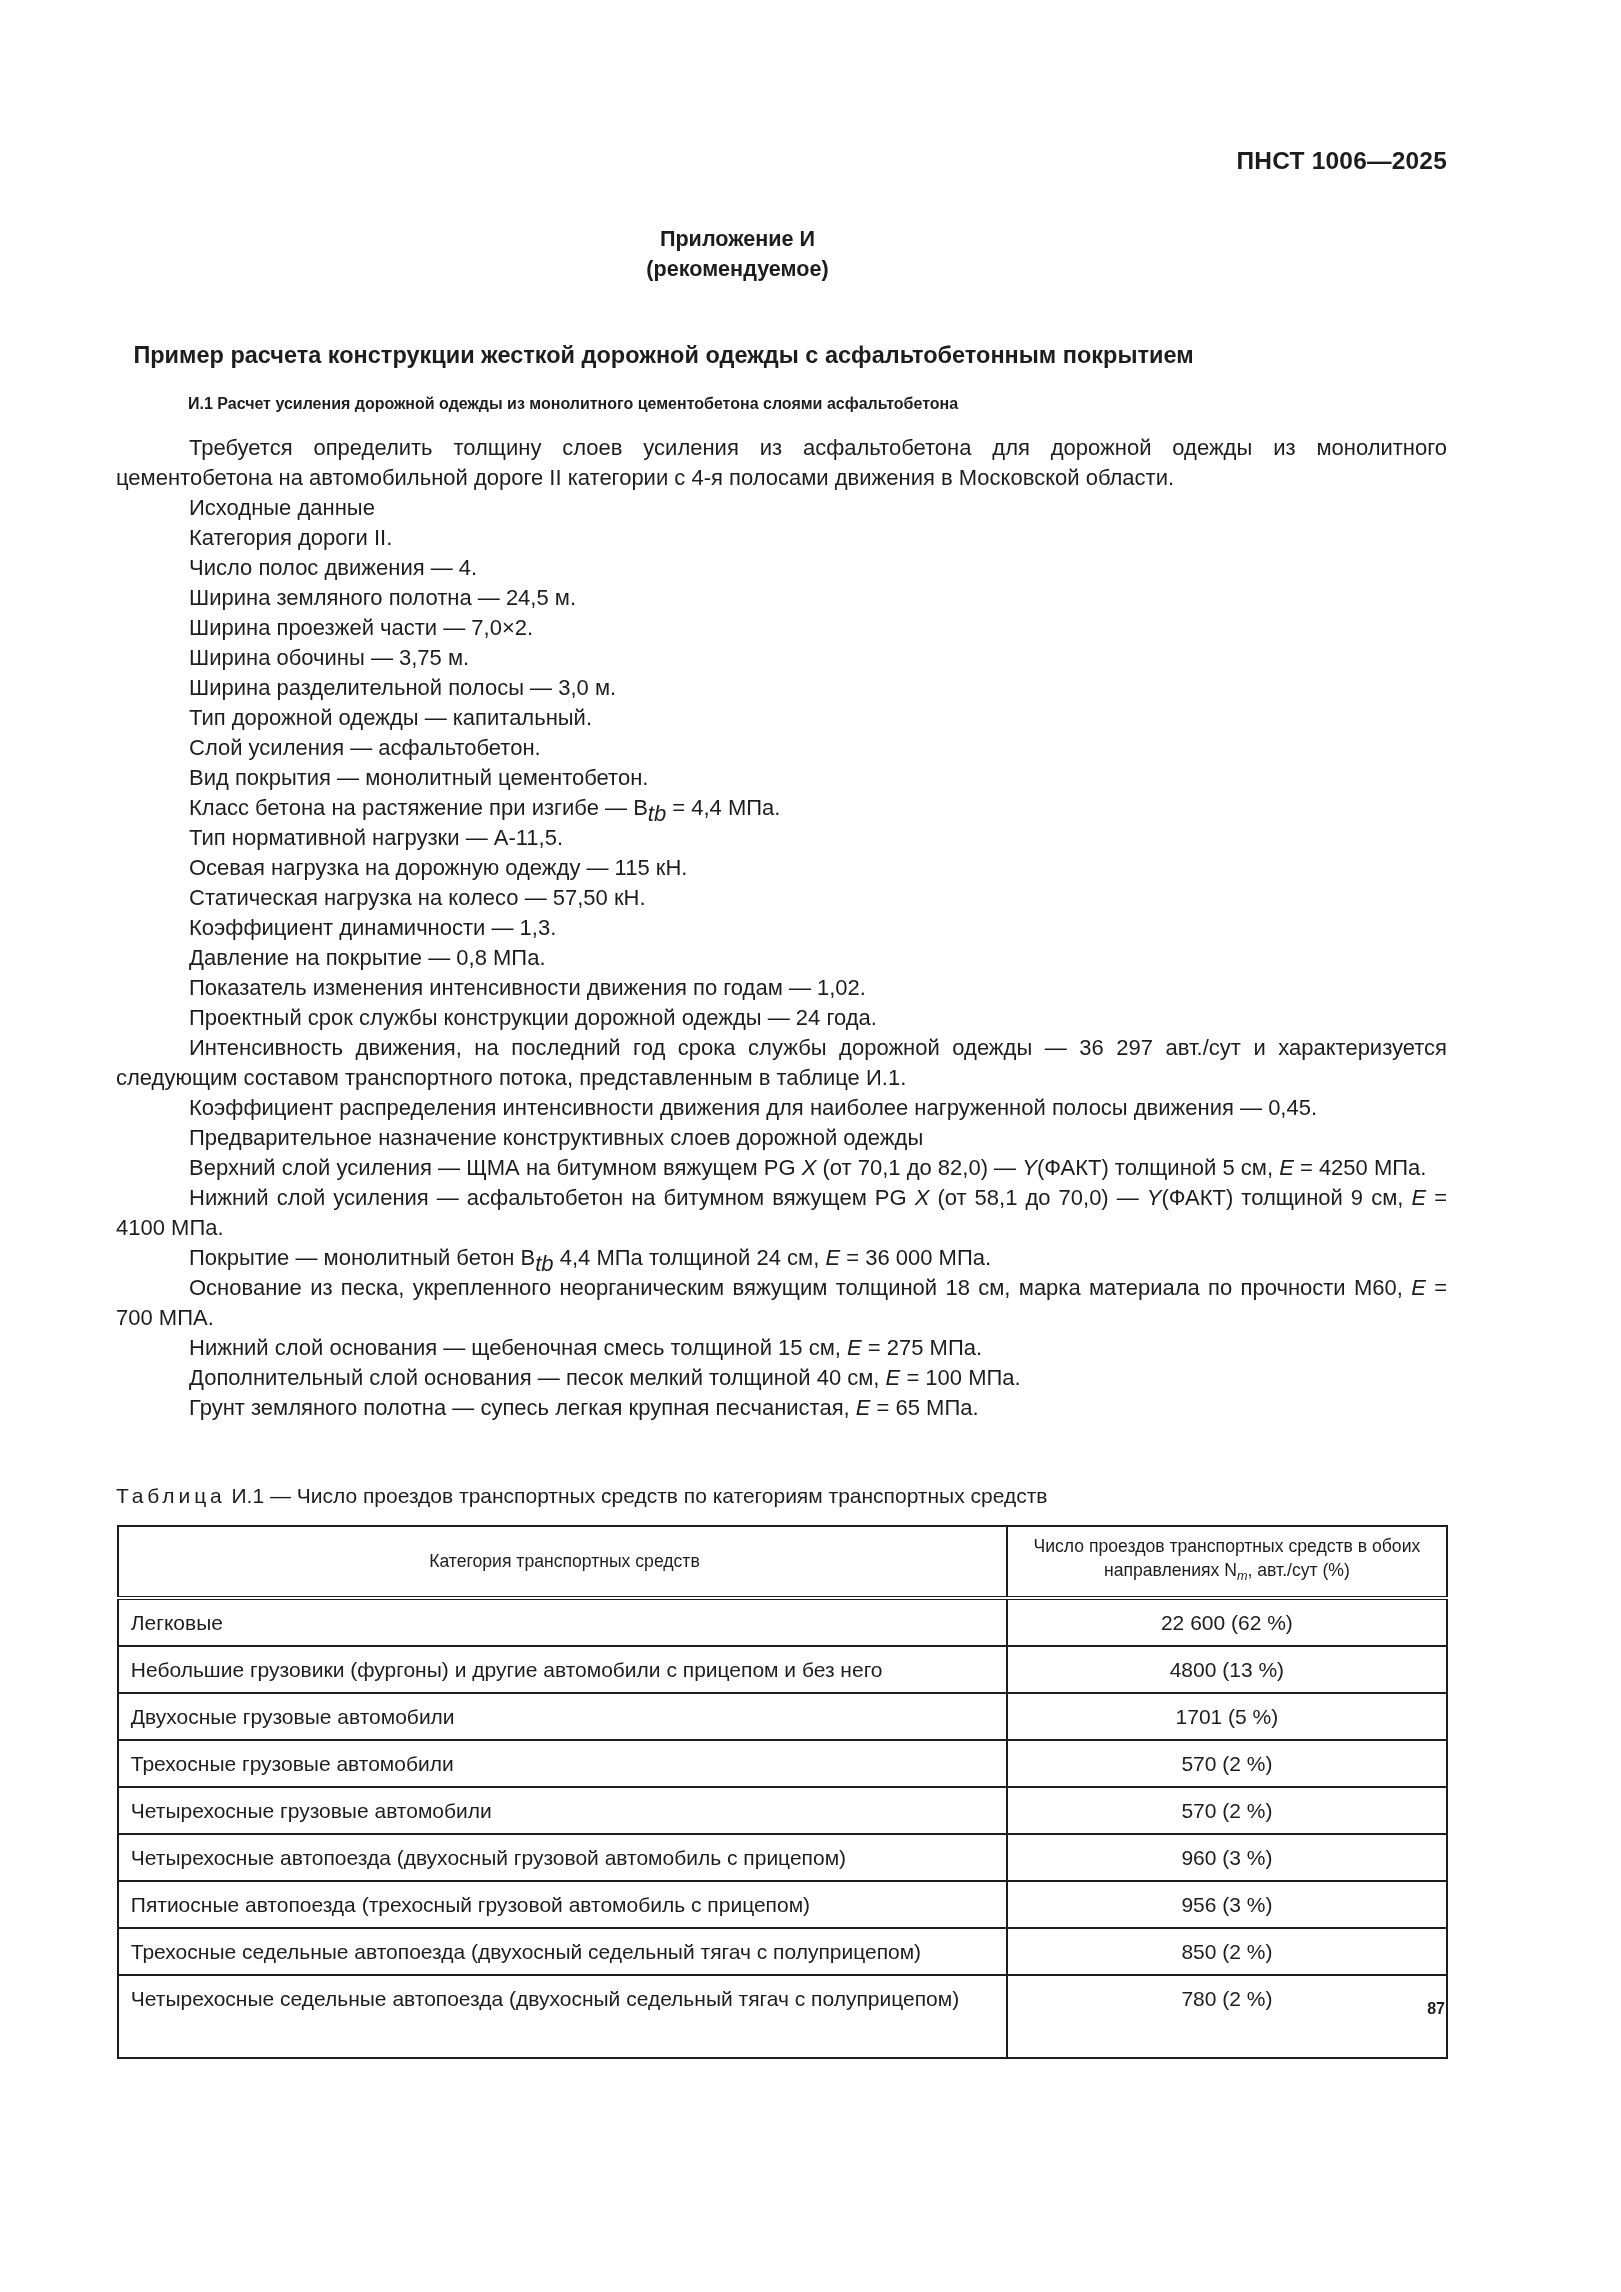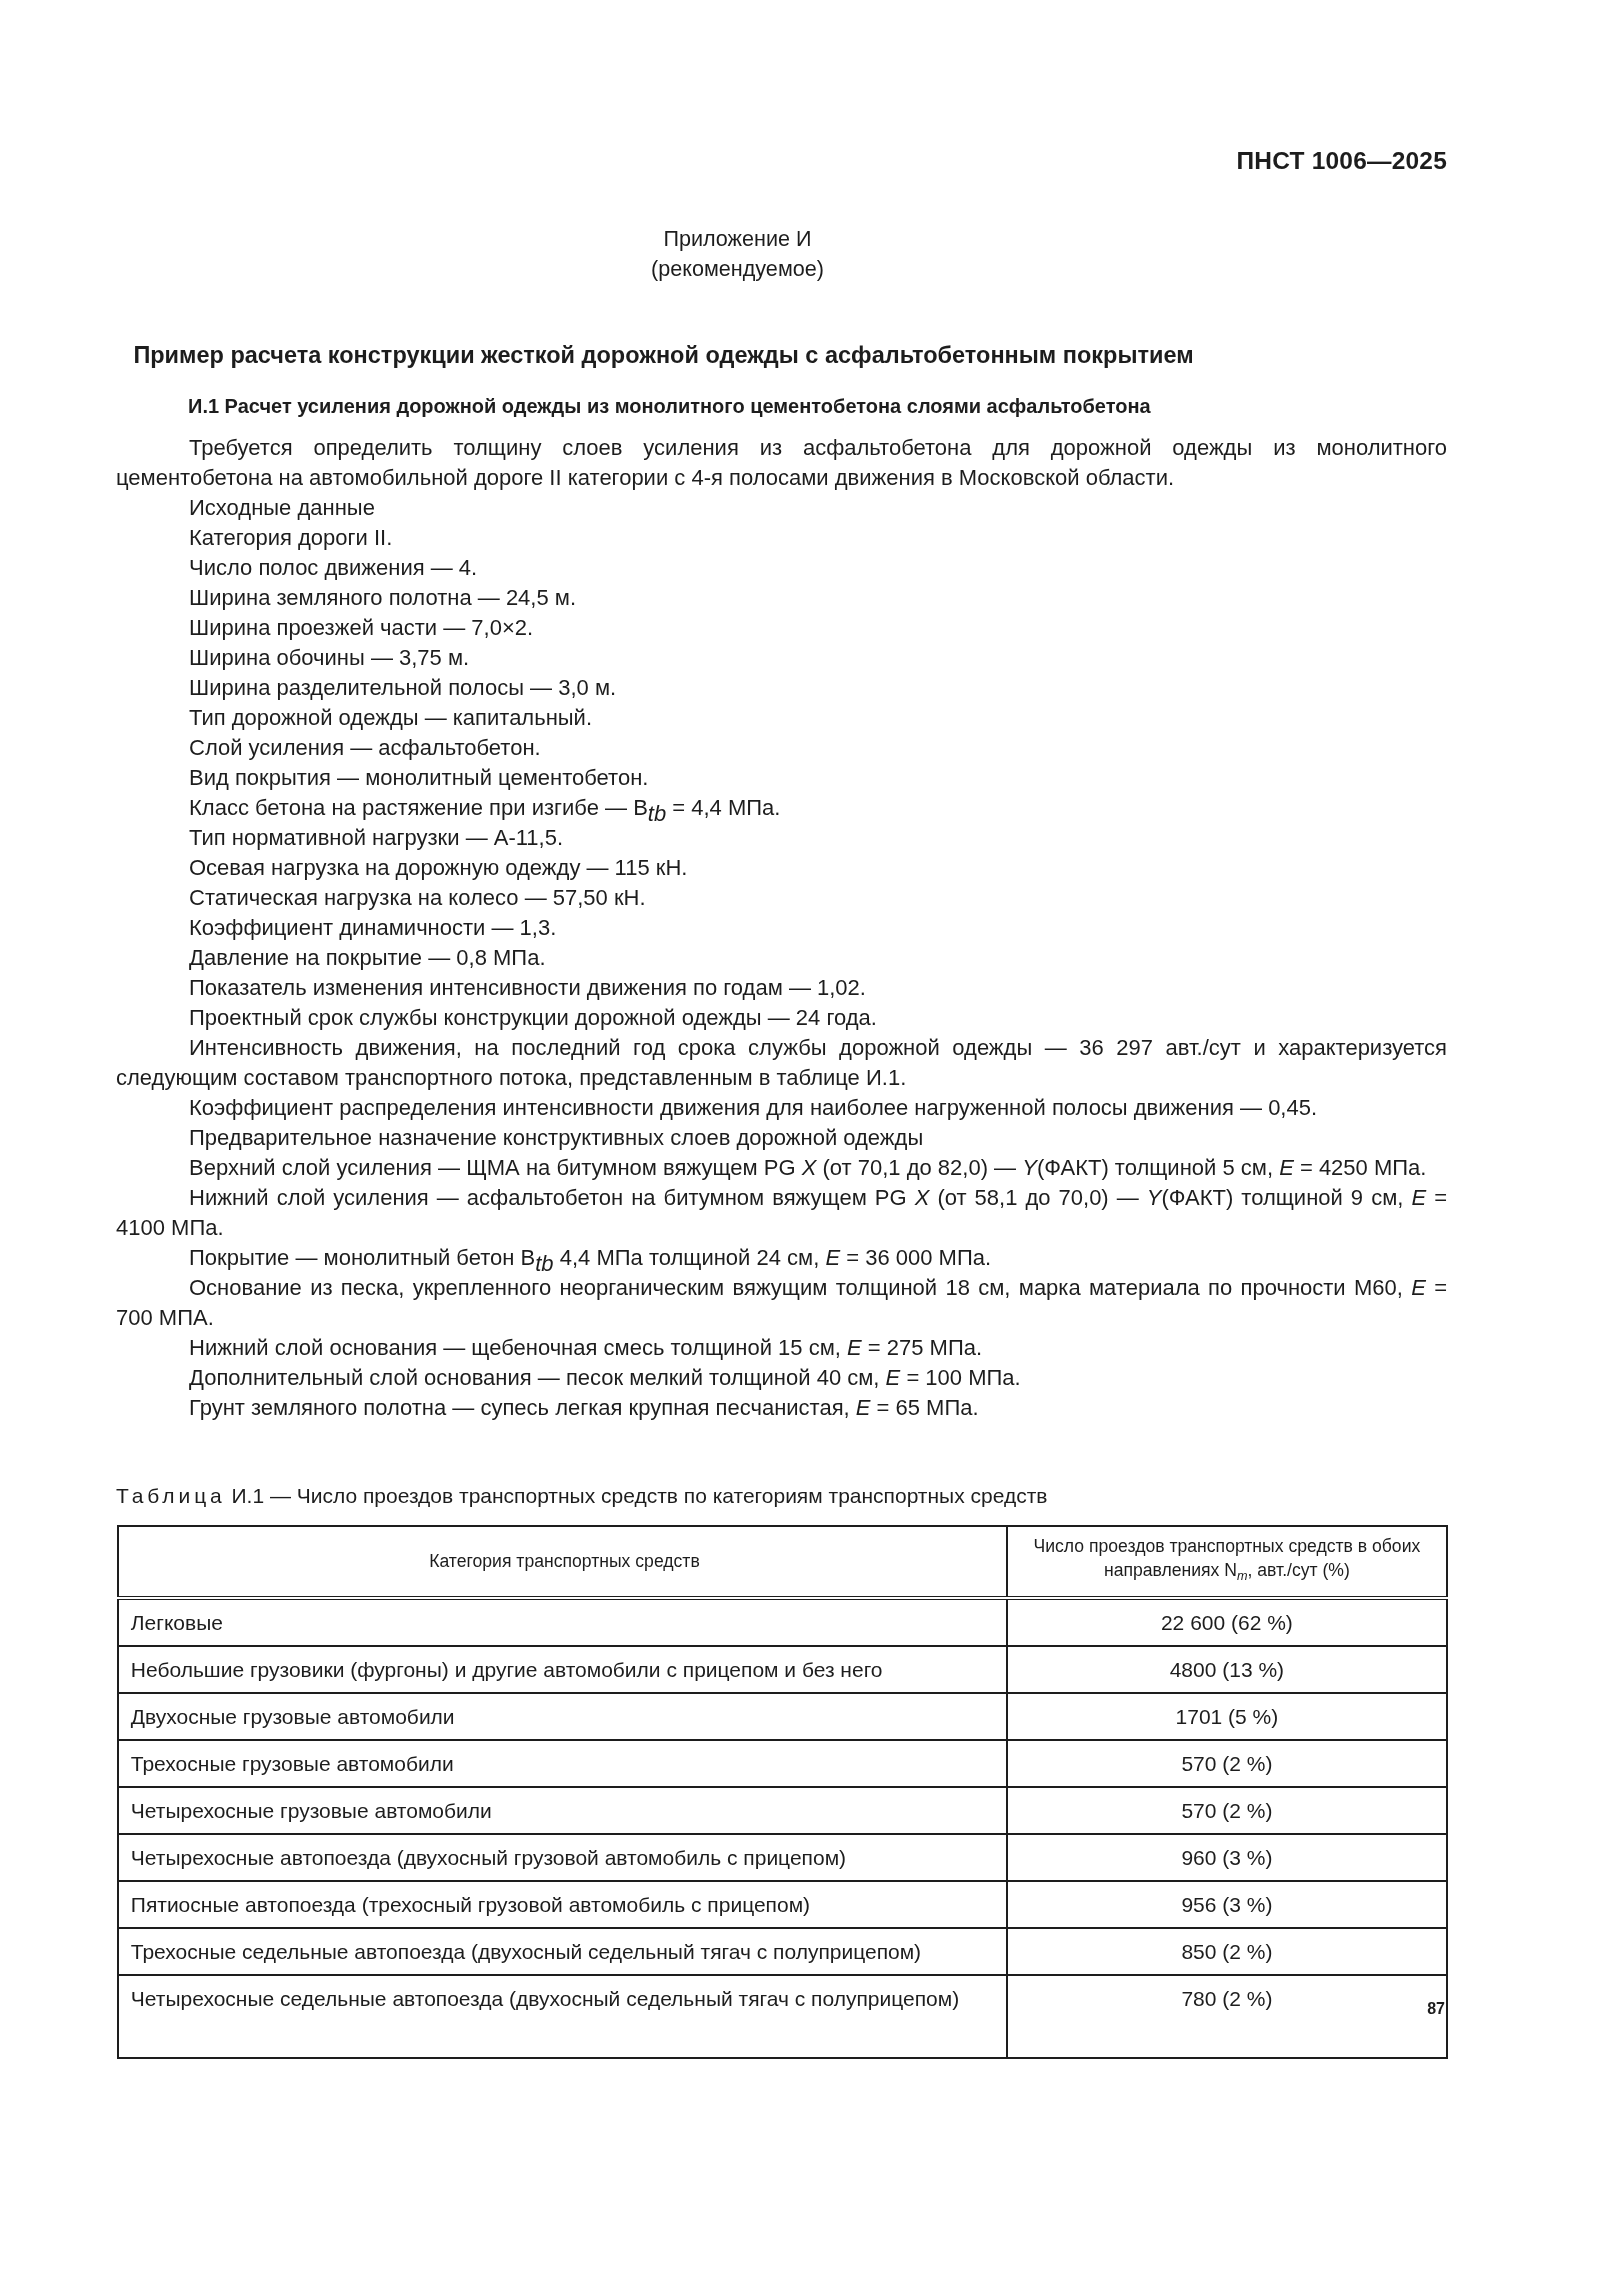--- a/index.html
+++ b/index.html
@@ -7,30 +7,30 @@
     width: 1621px; height: 2293px; position: relative; overflow: hidden;
     font-family: "Liberation Sans", sans-serif; color: #1d1d1d;
   }
   .page { position: absolute; left: 0; top: 0; width: 1621px; height: 2293px; }
   .doc-code {
     position: absolute; right: 174px; top: 147px;
     font-size: 24.5px; font-weight: bold; letter-spacing: 0.2px; text-align: right;
   }
   .annex-title {
     position: absolute; left: 0; width: 1475px; top: 224px; text-align: center;
-    font-size: 21.6px; font-weight: normal; line-height: 29px;
+    font-size: 21.6px; font-weight: bold; line-height: 29px;
   }
   .annex-sub { top: 254px; }
   .main-title {
     position: absolute; left: 0; width: 1327px; top: 318px; text-align: center;
     font-size: 23.5px; font-weight: bold; margin-top: 24px;
   }
   .section-title {
     position: absolute; left: 188px; top: 395px;
-    font-size: 20px; font-weight: bold;
+    font-size: 16px; font-weight: bold;
   }
   .body-text {
     position: absolute; left: 116px; width: 1331px; top: 433px;
     font-size: 22px; line-height: 30px; text-align: justify;
   }
   .body-text p { margin: 0; text-indent: 73px; }
   .body-text sub { font-size: 22px; font-style: italic; vertical-align: -5.9px; line-height: 0; }
   .it { font-style: italic; }
   .table-caption {
     position: absolute; left: 116px; top: 1484px; font-size: 21px;

